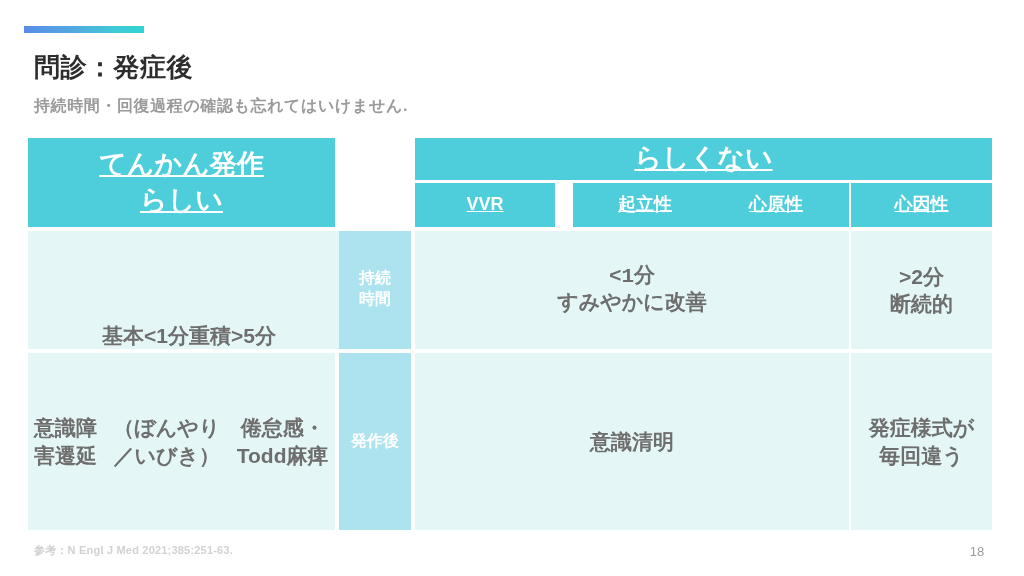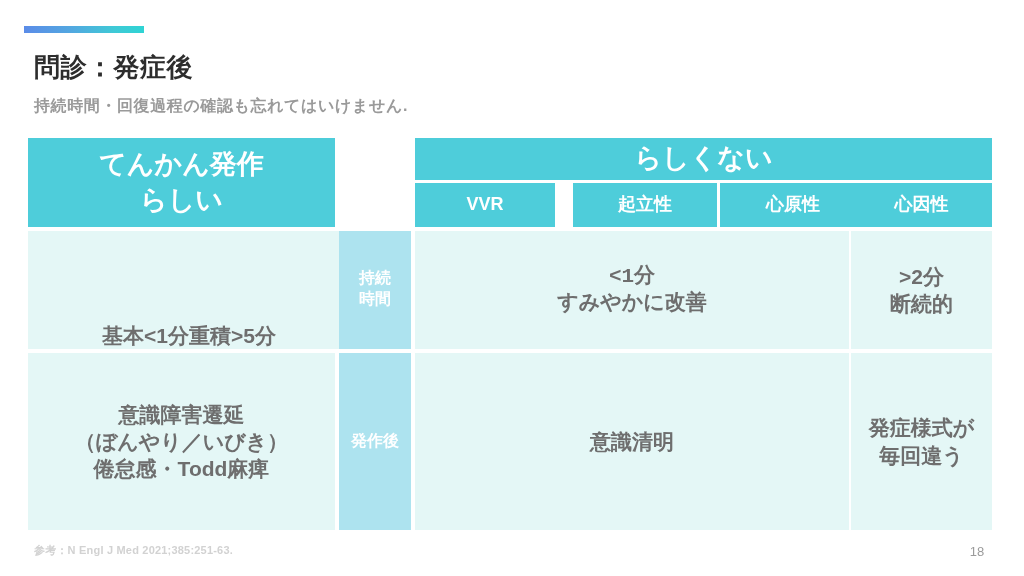--- a/index.html
+++ b/index.html
@@ -53,20 +53,21 @@
     display: flex;
     align-items: center;
     justify-content: center;
     text-align: center;
     line-height: 1.3;
   }
   .hdr {
     background: #4ecdda;
     color: #ffffff;
     font-weight: 700;
+    text-decoration: underline;
   }
   .hdr-big   { font-size: 27px; }
   .hdr-small { font-size: 18px; }
 
   .body-cell {
     background: #e4f7f6;
     color: #6e6e6e;
     font-weight: 700;
     font-size: 21px;
   }
@@ -112,21 +113,21 @@
       <span>てんかん発作</span>
       <span>らしい</span>
     </div>
 
     <div class="cell blank" style="left:307px; top:0px; width:80px; height:89px;"></div>
 
     <div class="cell hdr hdr-big" style="left:387px; top:0px; width:577px; height:42px;">らしくない</div>
 
     <div class="cell hdr hdr-small" style="left:387px; top:45px; width:140px; height:44px;">VVR</div>
     <div class="cell hdr hdr-small" style="left:545px; top:45px; width:144px; height:44px;">起立性</div>
-    <div class="cell hdr hdr-small" style="left:675px; top:45px; width:146px; height:44px;margin-left:17px;">心原性</div>
+    <div class="cell hdr hdr-small" style="left:675px; top:45px; width:146px; height:44px;">心原性</div>
     <div class="cell hdr hdr-small" style="left:823px; top:45px; width:141px; height:44px;">心因性</div>
 
     <div class="cell body-cell" style="left:0px; top:93px; width:322px; height:118px; flex-direction:row;align-items:flex-end;">
       <span>基本&lt;1分</span>
       <span>重積&gt;5分</span>
     </div>
 
     <div class="cell mid-label" style="left:311px; top:93px; width:72px; height:118px; flex-direction:column;font-family:Liberation Mono, monospace;">
       <span>持続</span>
       <span>時間</span>
@@ -135,21 +136,21 @@
     <div class="cell body-cell" style="left:387px; top:93px; width:434px; height:118px; flex-direction:column;font-family:Liberation Mono, monospace;">
       <span>&lt;1分</span>
       <span>すみやかに改善</span>
     </div>
 
     <div class="cell body-cell" style="left:823px; top:93px; width:141px; height:118px; flex-direction:column;">
       <span>&gt;2分</span>
       <span>断続的</span>
     </div>
 
-    <div class="cell body-cell" style="left:0px; top:215px; width:307px; height:177px; flex-direction:column;">
+    <div class="cell body-cell" style="left:0px; top:215px; width:307px; height:177px; flex-direction:row;">
       <span>意識障害遷延</span>
       <span>（ぼんやり／いびき）</span>
       <span>倦怠感・Todd麻痺</span>
     </div>
 
     <div class="cell mid-label" style="left:311px; top:215px; width:72px; height:177px; flex-direction:column;">
       <span>発作後</span>
     </div>
 
     <div class="cell body-cell" style="left:387px; top:215px; width:434px; height:177px;">意識清明</div>

